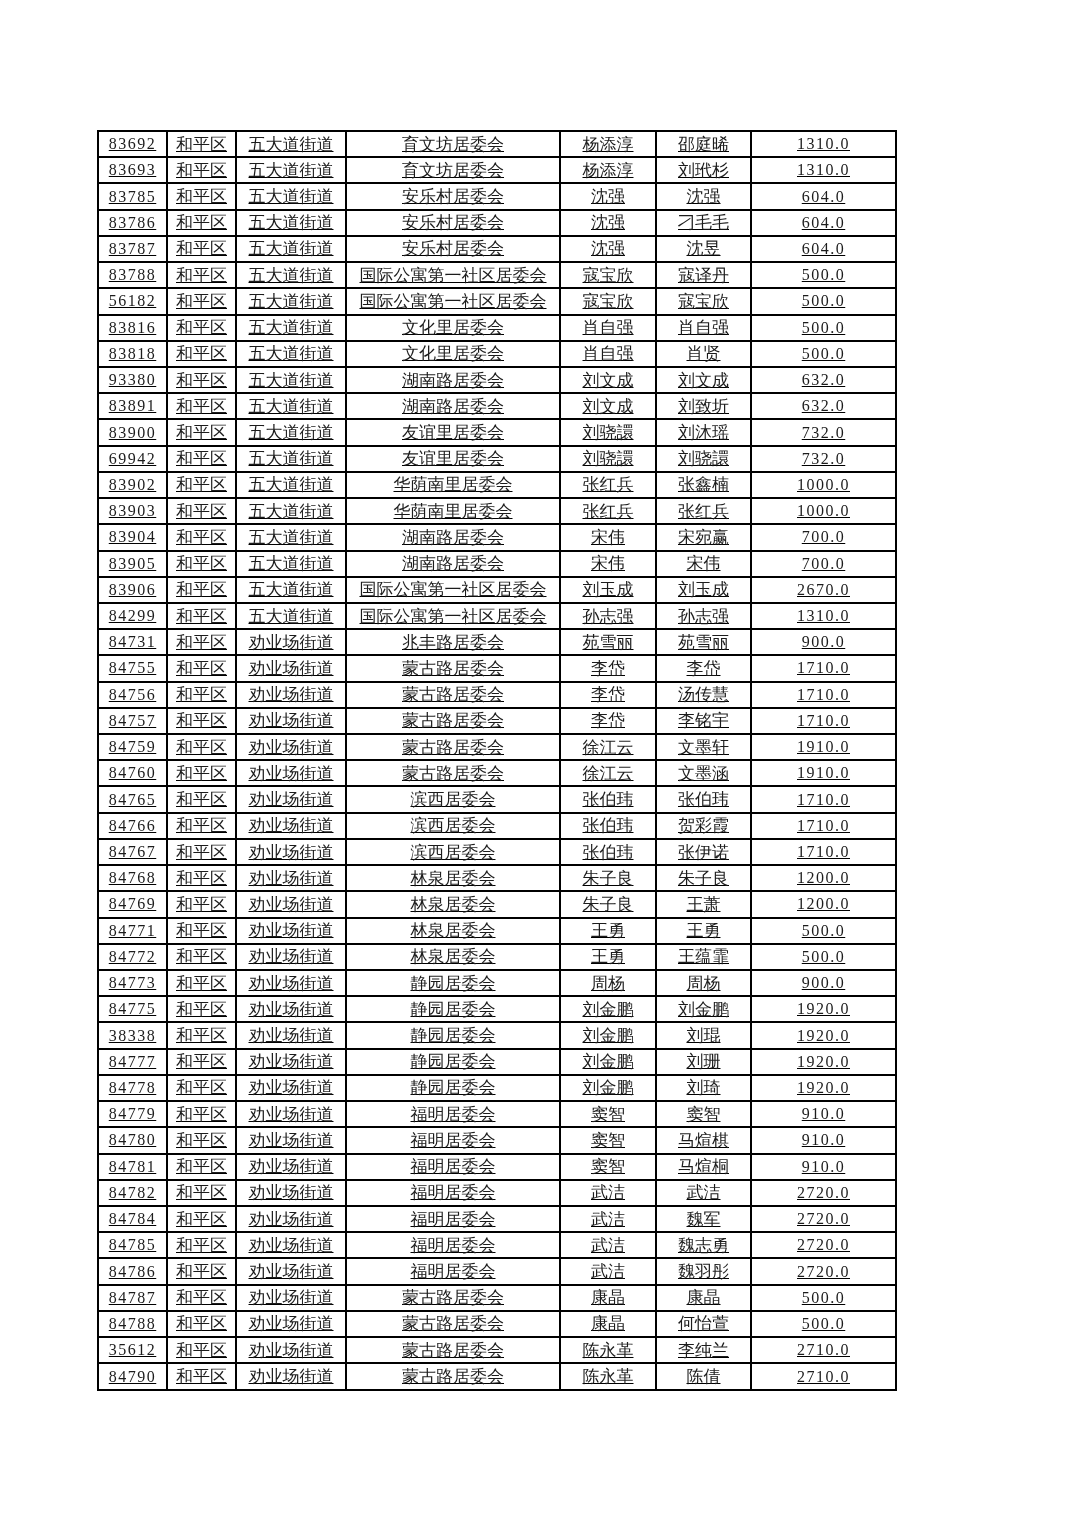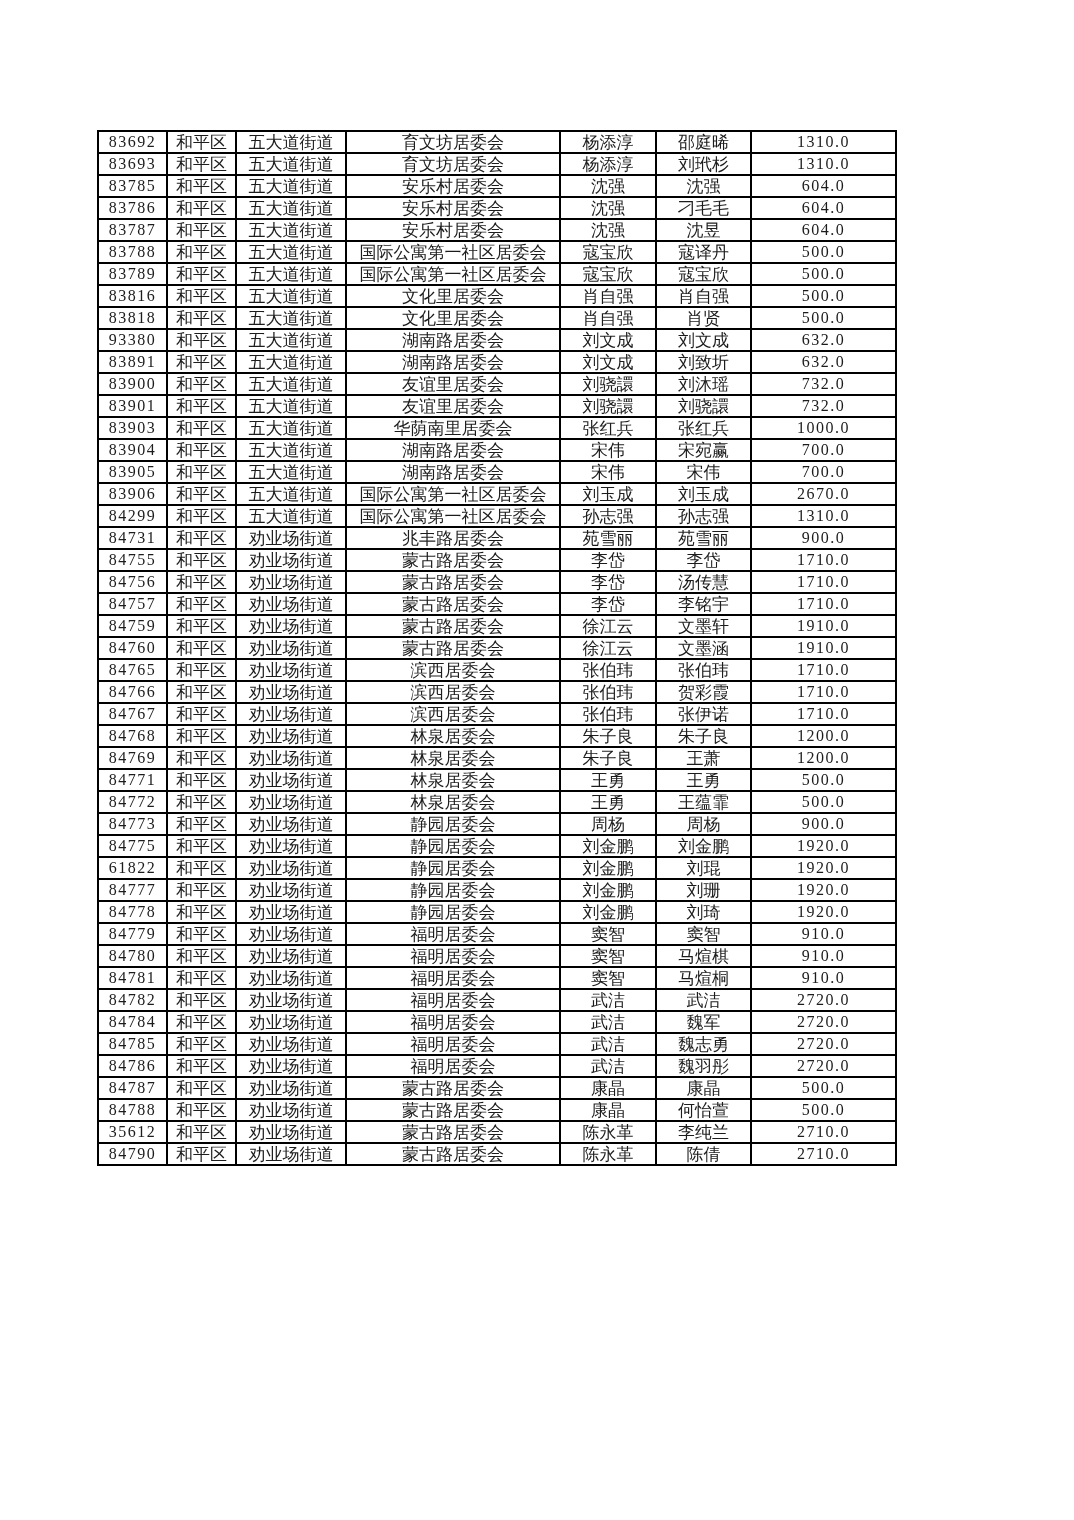--- a/index.html
+++ b/index.html
@@ -15,21 +15,22 @@
   }
   .sheet {
     position: absolute;
     left: 97px;
     top: 130px;
   }
   table.records {
     border-collapse: collapse;
     table-layout: fixed;
     width: 798px;
-    height: 1036px;
+    height: 1261px;
+    text-decoration: underline;
   }
   table.records td {
     border: 2px solid #000000;
     text-align: center;
     vertical-align: middle;
     font-size: 17px;
     line-height: 1;
     color: #1c1c1c;
     padding: 0;
     white-space: nowrap;
@@ -110,21 +111,21 @@
         <tr>
           <td class="num">83788</td>
           <td>和平区</td>
           <td>五大道街道</td>
           <td>国际公寓第一社区居委会</td>
           <td>寇宝欣</td>
           <td>寇译丹</td>
           <td class="num">500.0</td>
         </tr>
         <tr>
-          <td class="num">83789</td>
+          <td class="num">56182</td>
           <td>和平区</td>
           <td>五大道街道</td>
           <td>国际公寓第一社区居委会</td>
           <td>寇宝欣</td>
           <td>寇宝欣</td>
           <td class="num">500.0</td>
         </tr>
         <tr>
           <td class="num">83816</td>
           <td>和平区</td>
@@ -164,29 +165,38 @@
         <tr>
           <td class="num">83900</td>
           <td>和平区</td>
           <td>五大道街道</td>
           <td>友谊里居委会</td>
           <td>刘骁譞</td>
           <td>刘沐瑶</td>
           <td class="num">732.0</td>
         </tr>
         <tr>
-          <td class="num">83901</td>
+          <td class="num">69942</td>
           <td>和平区</td>
           <td>五大道街道</td>
           <td>友谊里居委会</td>
           <td>刘骁譞</td>
           <td>刘骁譞</td>
           <td class="num">732.0</td>
         </tr>
         <tr>
+          <td class="num">83902</td>
+          <td>和平区</td>
+          <td>五大道街道</td>
+          <td>华荫南里居委会</td>
+          <td>张红兵</td>
+          <td>张鑫楠</td>
+          <td class="num">1000.0</td>
+        </tr>
+        <tr>
           <td class="num">83903</td>
           <td>和平区</td>
           <td>五大道街道</td>
           <td>华荫南里居委会</td>
           <td>张红兵</td>
           <td>张红兵</td>
           <td class="num">1000.0</td>
         </tr>
         <tr>
           <td class="num">83904</td>
@@ -353,21 +363,21 @@
         <tr>
           <td class="num">84775</td>
           <td>和平区</td>
           <td>劝业场街道</td>
           <td>静园居委会</td>
           <td>刘金鹏</td>
           <td>刘金鹏</td>
           <td class="num">1920.0</td>
         </tr>
         <tr>
-          <td class="num">61822</td>
+          <td class="num">38338</td>
           <td>和平区</td>
           <td>劝业场街道</td>
           <td>静园居委会</td>
           <td>刘金鹏</td>
           <td>刘琨</td>
           <td class="num">1920.0</td>
         </tr>
         <tr>
           <td class="num">84777</td>
           <td>和平区</td>

